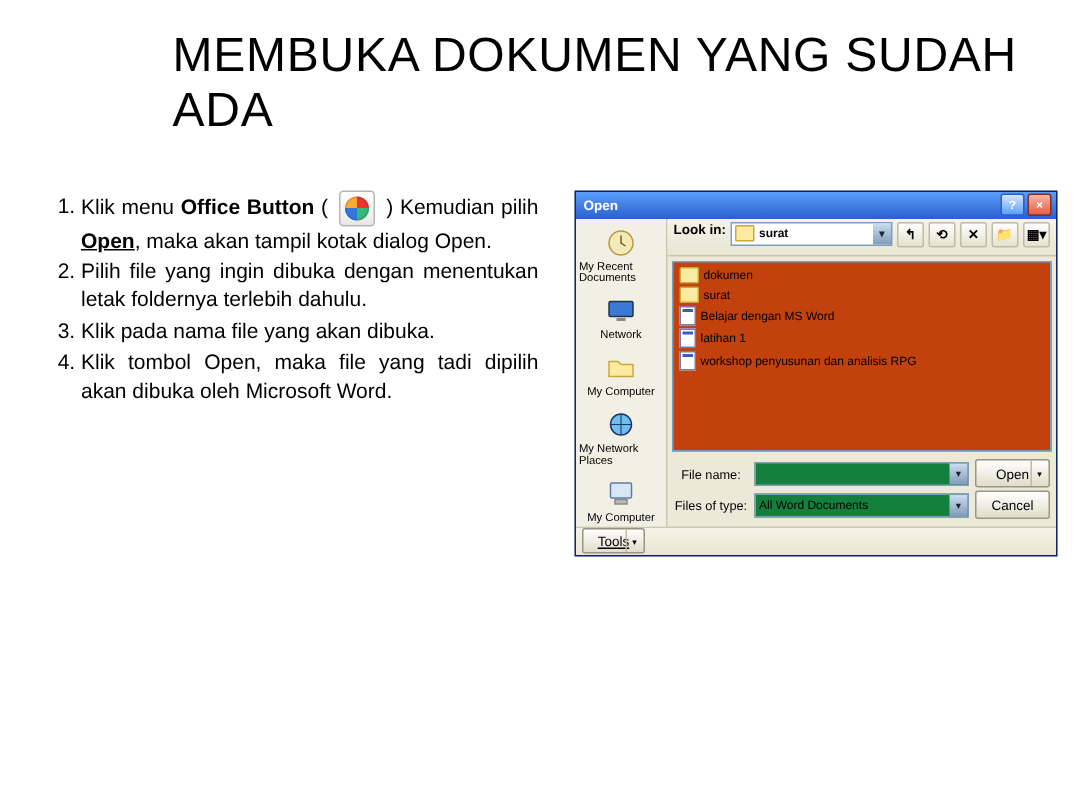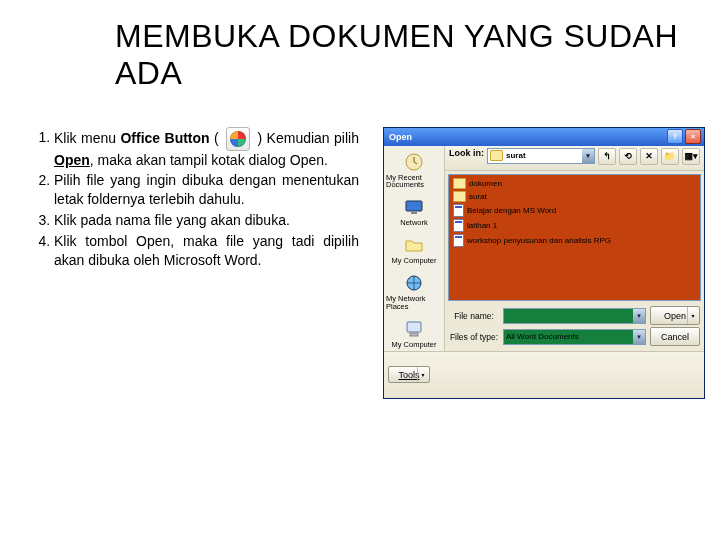--- a/index.html
+++ b/index.html
@@ -182,21 +182,21 @@
     position:relative;
   }
   .dlg-btn .dd-mini{
     position:absolute;right:1px;top:0;bottom:0;width:10px;
     display:flex;align-items:center;justify-content:center;font-size:6px;
     border-left:1px solid #c0bba8;
   }
   .foot-tools{
     height:18px;background:linear-gradient(#f6f3e7,#e9e5d3);
     border-top:1px solid #c9c5b3;
-    display:flex;align-items:center;gap:3px;padding:14px 4px;text-decoration:underline;
+    display:flex;align-items:center;gap:3px;padding:0 4px;text-decoration:underline;
   }
   .foot-tools .dlg-btn{width:40px;height:15px;}
   u{text-decoration:underline;}
 </style>
 </head>
 <body>
 
 <h1 class="page-title">MEMBUKA DOKUMEN YANG SUDAH ADA</h1>
 
 <div class="content">

